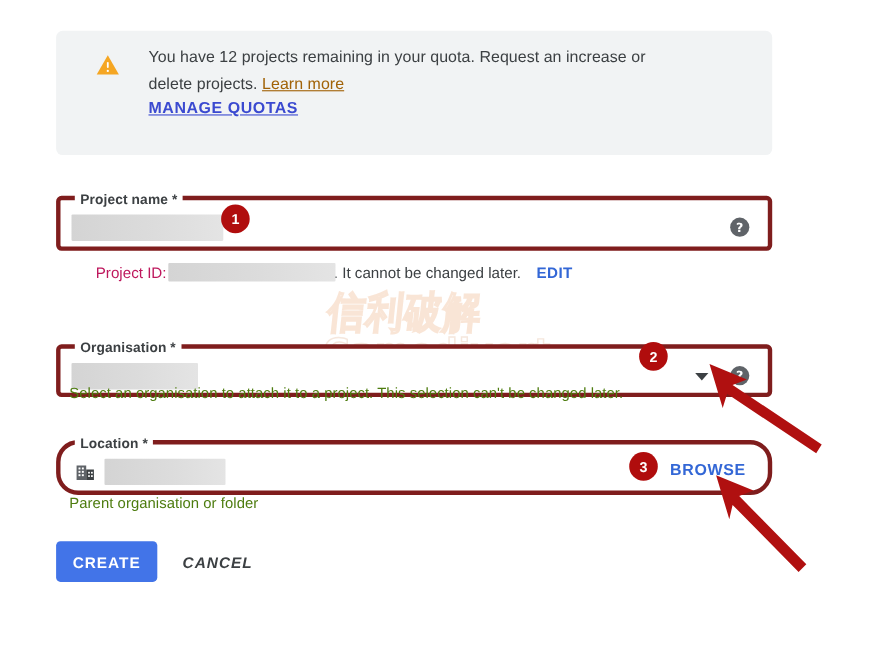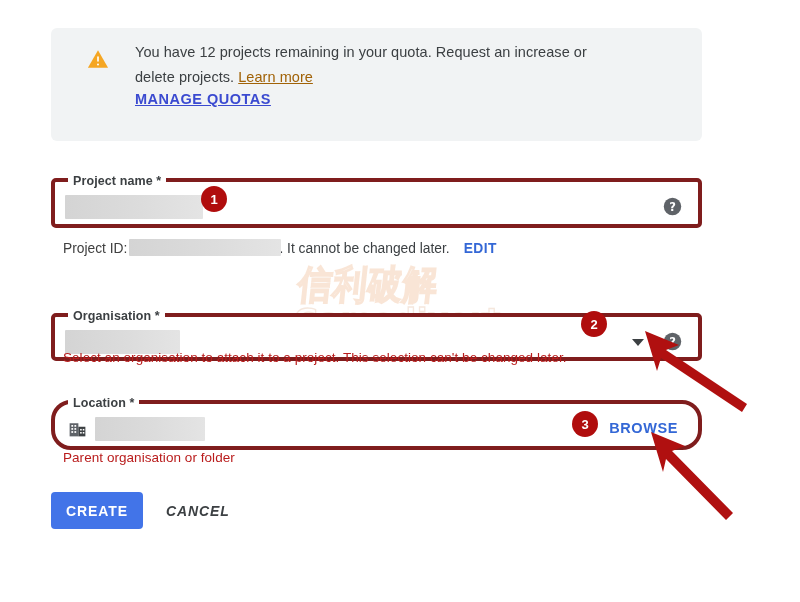--- a/index.html
+++ b/index.html
@@ -159,38 +159,38 @@
     position: absolute;
     width: 19px;
     height: 19px;
     z-index: 5;
   }
 
   
   .helper {
     position: absolute;
     font-size: 13.5px;
-    color: #b91c1c;
+    color: #4d7c0f;
     letter-spacing: 0.05px;
     z-index: 3;
     white-space: nowrap;
   }
 
   
   #project-id-row {
     position: absolute;
     left: 63px;
     top: 236px;
     height: 20px;
     z-index: 3;
     white-space: nowrap;
     font-size: 13.8px;
     color: #3c4043;
   }
-  #project-id-row .pid-label { color: #404040; }
+  #project-id-row .pid-label { color: #be185d; margin-left: 24px; }
   #project-id-row .pid-tail { color: #3c4043; }
   .edit-link {
     color: #3367d6;
     font-weight: 600;
     font-size: 13.8px;
     letter-spacing: 0.4px;
     margin-left: 14px;
     cursor: pointer;
   }
 

